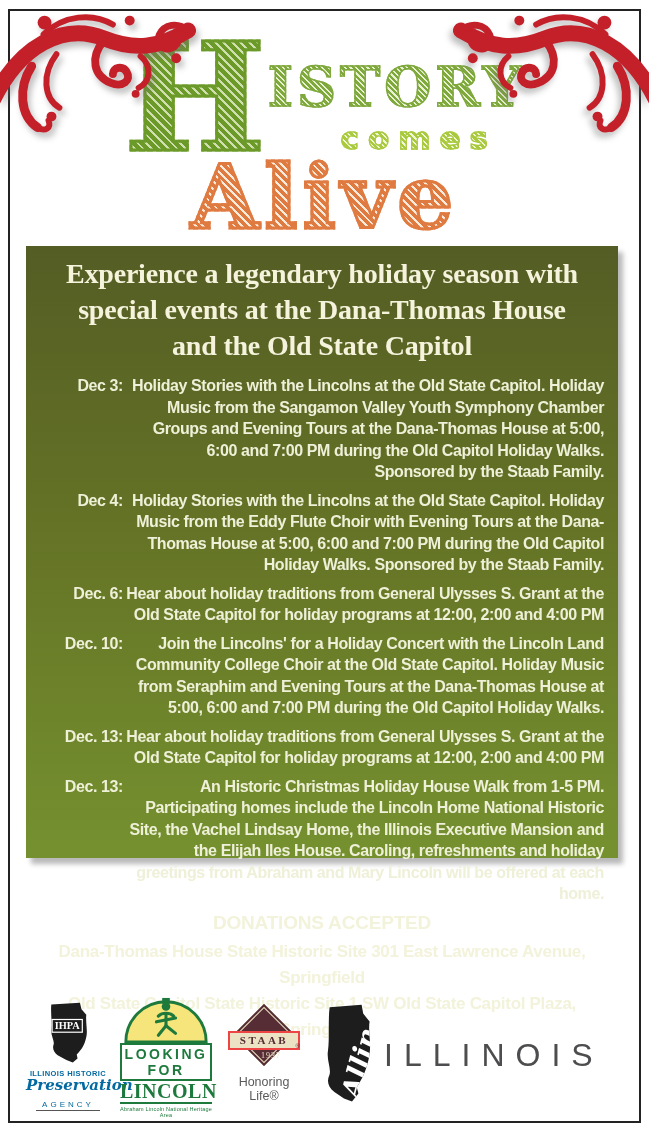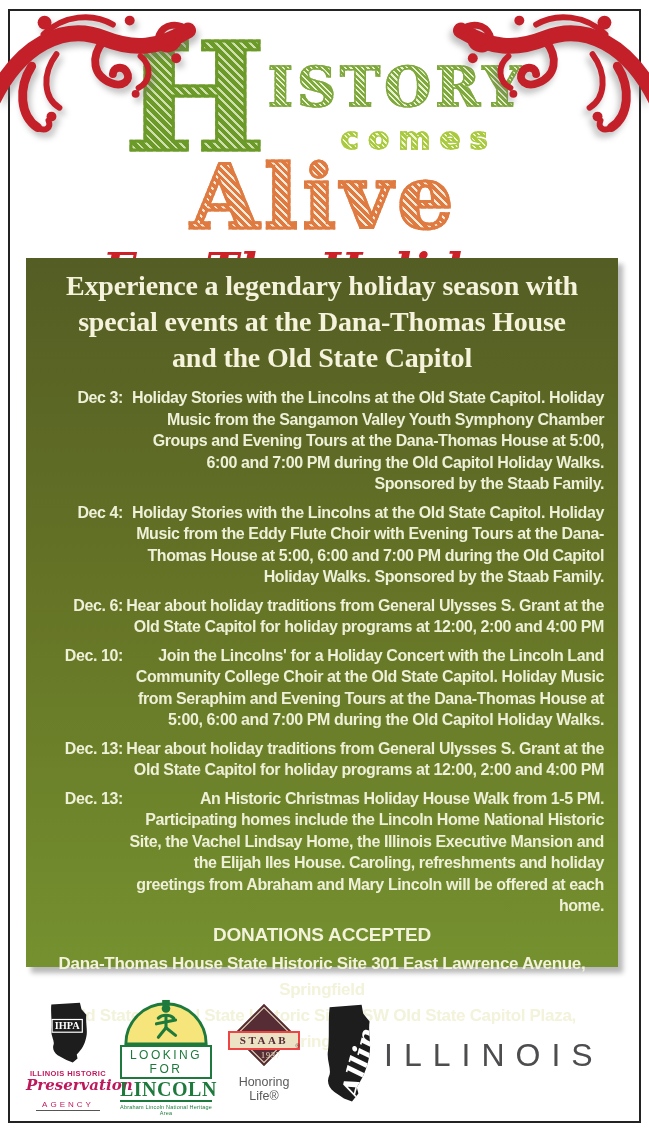--- a/index.html
+++ b/index.html
@@ -48,21 +48,21 @@
     background-image:repeating-linear-gradient(45deg,#df7a41 0 3.5px,#fceadb 3.5px 5.5px);
     -webkit-background-clip:text; background-clip:text; -webkit-text-fill-color:transparent;
     -webkit-text-stroke:3px #df7a41;
   }
   .tagline {
     font-family:"DejaVu Serif", serif; font-style:italic; font-weight:700;
     font-size:45px; line-height:1; color:#cc2127; margin-top:8px; letter-spacing:1px;
   }
   
   .panel {
-    position:absolute; left:26px; top:258px; width:592px; height:709px; box-sizing:border-box;
+    position:absolute; left:26px; top:246px; width:592px; height:612px; box-sizing:border-box;
     padding:10px 14px 0 14px; z-index:2;
     background:linear-gradient(180deg,#545d24 0%, #657426 48%, #75912f 100%);
     box-shadow:5px 6px 5px rgba(0,0,0,.28);
   }
   .headline {
     font-family:"Liberation Serif", serif; font-weight:700; font-size:28px; line-height:36px;
     color:#f6f3dd; text-align:center; letter-spacing:-0.2px;
   }
   .headline span { display:block; }
   .events { margin-top:11px; }
@@ -72,30 +72,30 @@
   .event-desc { width:482px; }
   .donations { text-align:center; color:#f3f2da; font-weight:700; font-size:19px;
     letter-spacing:-0.2px; margin-top:7px; }
   .addresses { text-align:center; color:#f3f2da; font-weight:700; font-size:17px;
     line-height:26px; letter-spacing:-0.3px; margin-top:5px; }
   .addresses span { display:block; }
   
   .footer { position:absolute; left:26px; right:26px; top:996px; height:120px;
     display:flex; align-items:center; z-index:2; }
   
-  .ihpa { width:84px; text-align:center; color:#be185d; }
+  .ihpa { width:84px; text-align:center; color:#0369a1; }
   .ihpa-l1 { font-size:7.5px; letter-spacing:.4px; font-weight:700; margin-top:1px; }
   .ihpa-script { font-family:"DejaVu Serif", serif; font-style:italic; font-weight:700;
     font-size:15px; line-height:1; margin-top:0; }
   .ihpa-l3 { font-size:8px; letter-spacing:3px; margin-top:1px; border-bottom:1px solid #555;
     display:inline-block; padding:0 6px 1px 6px; }
   
   .lfl { width:92px; margin-left:10px; text-align:center; }
-  .lfl-band { border:2px solid #1e7a3c; background:#fff; color:#1e7a3c; font-weight:400;
-    font-size:12px; letter-spacing:2.5px; padding:1px 0; margin-top:-4px; position:relative; z-index:2;}
+  .lfl-band { border:2px solid #1e7a3c; background:#fff; color:#1e7a3c; font-weight:700;
+    font-size:14px; letter-spacing:2.5px; padding:1px 0; margin-top:-4px; position:relative; z-index:2;}
   .lfl-name { font-family:"Liberation Serif", serif; font-weight:700; font-size:20px;
     color:#1e7a3c; line-height:1.05; border-bottom:2px solid #1e7a3c; letter-spacing:.5px;}
   .lfl-sub { font-size:5.5px; color:#1e7a3c; margin-top:2px; letter-spacing:.2px; }
   
   .staab { width:76px; margin-left:14px; text-align:center; }
   .staab-wrap { position:relative; width:66px; height:62px; margin:0 auto; }
   .staab-diamond { position:absolute; left:11px; top:4px; width:44px; height:44px;
     background:#572d35; transform:rotate(45deg); box-shadow:inset 0 0 0 2px #572d35, inset 0 0 0 3px #e9dfc0; }
   .staab-band { position:absolute; left:-3px; right:-3px; top:22px; height:15px;
     background:#ece2c4; border:2px solid #ef4444; color:#572d35; font-family:"Liberation Serif", serif;

